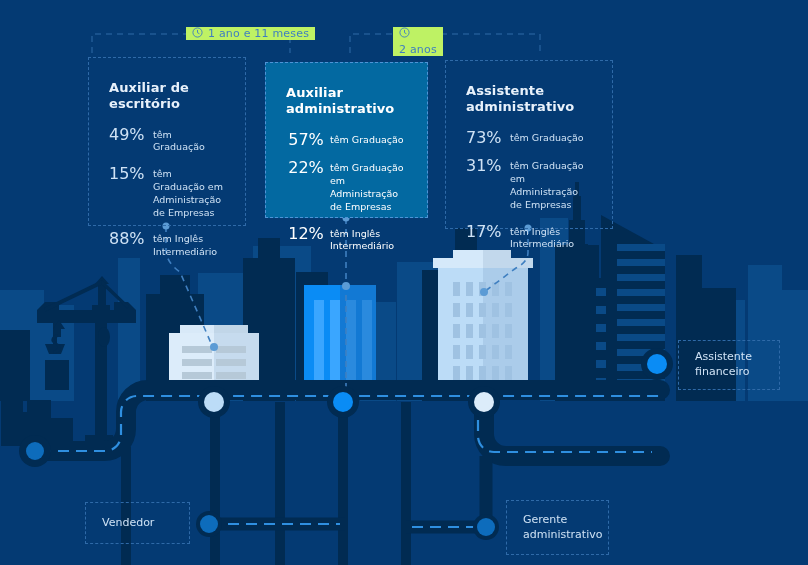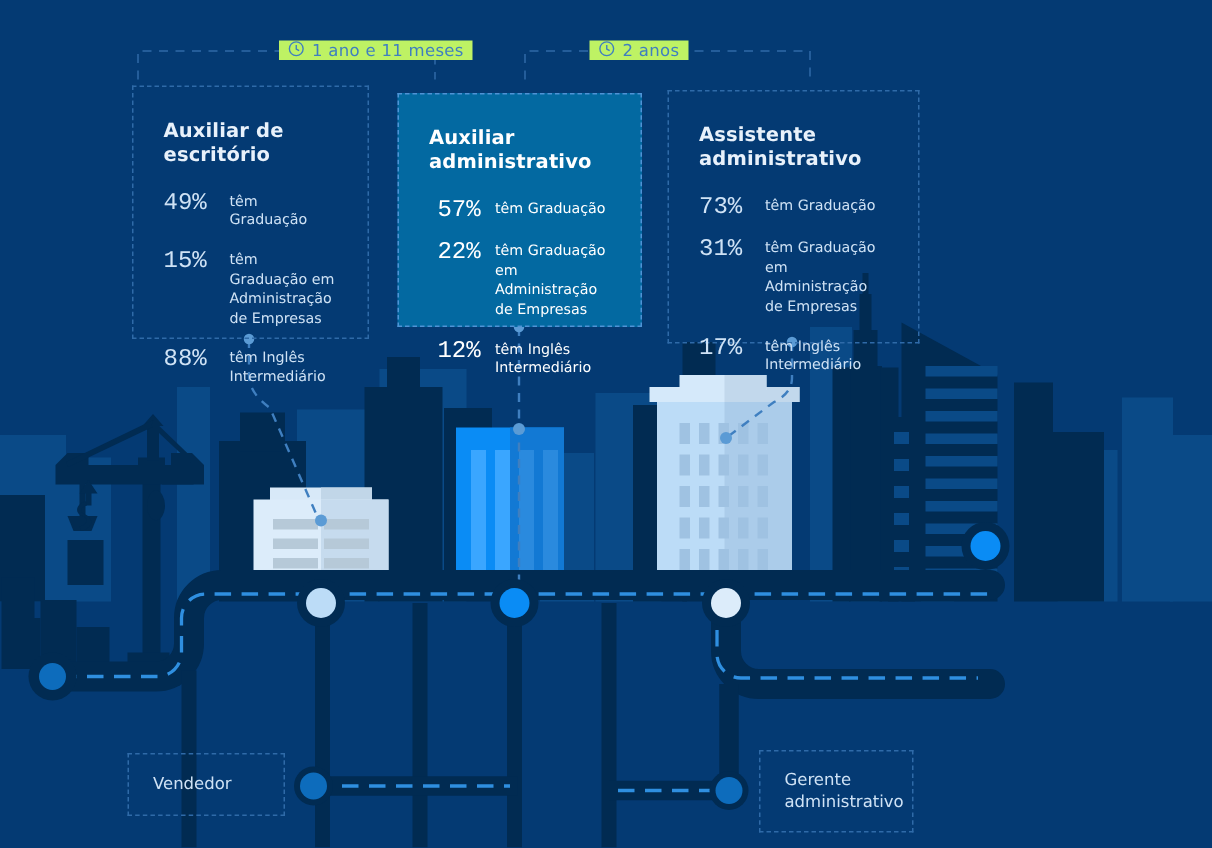--- a/index.html
+++ b/index.html
@@ -54,21 +54,20 @@
     margin-bottom:12px;
   }
   .stat:last-child{margin-bottom:0;}
   .pct{
     flex:0 0 auto;
     width:40px;
     font-size:16px;
     color:#cfe2f5;
     line-height:1.05;
     font-weight:normal;
-    font-family:Liberation Mono, monospace;
   }
   .card.active .pct{color:#ffffff;text-align:center;}
   .desc{
     font-size:9.5px;
     line-height:1.35;
     color:#cfe2f5;
     padding-top:2px;
     padding-left:4px;
   }
   .card.active .desc{color:#ffffff;}
@@ -315,21 +314,21 @@
   </svg>
 
   <div class="tl-label" style="left:186px;top:27px;">
     <svg class="clock" viewBox="0 0 12 12">
       <circle cx="6" cy="6" r="5" fill="none" stroke="#3f7fc0" stroke-width="1"></circle>
       <path d="M6 3.2 V6.2 L8.1 7.4" fill="none" stroke="#3f7fc0" stroke-width="1"></path>
     </svg>
     <span>1 ano e 11 meses</span>
   </div>
 
-  <div class="tl-label" style="left:393px;top:27px;">
+  <div class="tl-label" style="left:393px;top:27px;flex-direction:column;">
     <svg class="clock" viewBox="0 0 12 12">
       <circle cx="6" cy="6" r="5" fill="none" stroke="#3f7fc0" stroke-width="1"></circle>
       <path d="M6 3.2 V6.2 L8.1 7.4" fill="none" stroke="#3f7fc0" stroke-width="1"></path>
     </svg>
     <span>2 anos</span>
   </div>
 
   <div class="card dashed" style="left:88px;top:57px;width:158px;height:169px;">
     <h3>Auxiliar de escritório</h3>
     <div class="stat">
@@ -371,20 +370,23 @@
     <div class="stat">
       <div class="pct">31%</div>
       <div class="desc">têm Graduação em Administração de Empresas</div>
     </div>
     <div class="stat">
       <div class="pct">17%</div>
       <div class="desc">têm Inglês Intermediário</div>
     </div>
   </div>
 
+  <div class="outbox" style="left:678px;top:340px;width:102px;height:50px;">
+    <span>Assistente financeiro</span>
+  </div>
 
   <div class="outbox" style="left:85px;top:502px;width:105px;height:42px;">
     <span>Vendedor</span>
   </div>
 
   <div class="outbox" style="left:506px;top:500px;width:103px;height:55px;">
     <span>Gerente administrativo</span>
   </div>
 
 </div>

